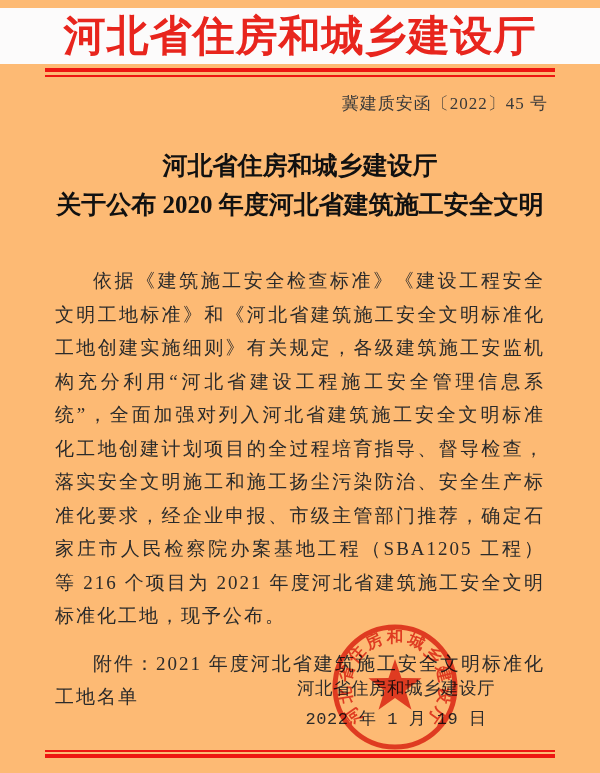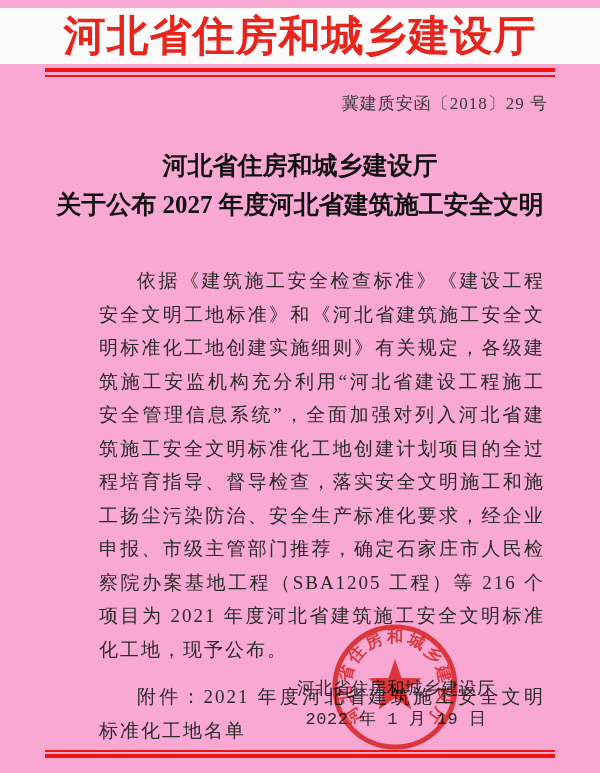--- a/index.html
+++ b/index.html
@@ -1,21 +1,21 @@
 <!DOCTYPE html>
 <html><head>
 <meta charset="utf-8">
 <style>
   html, body { margin: 0; padding: 0; background: #ffffff; }
   .page {
     position: relative;
     width: 600px;
     height: 773px;
     margin: 0 auto;
-    background: #f9a8d4;
+    background: #fdba74;
     overflow: hidden;
     font-family: "Liberation Serif", serif;
     color: #2b2b2b;
   }
 
   
   .letterhead-title {
     position: absolute;
     top: 8px;
     left: 0;
@@ -72,21 +72,21 @@
     top: 264px;
     left: 55px;
     width: 490px;
     font-size: 19px;
     line-height: 33.5px;
     letter-spacing: 2px;
     text-align: justify;
     color: #2b2b2b;
   }
   .doc-body p { margin: 0; }
-  .doc-body .indent { text-indent: 2em; margin-left: 44px; }
+  .doc-body .indent { text-indent: 2em; }
   .doc-body .attachment { margin-top: 14px; }
 
   
   .signature {
     position: absolute;
     top: 676px;
     right: 105px;
     display: flex;
     flex-direction: column;
     align-items: center;
@@ -117,25 +117,25 @@
 <div class="page">
 
   <div class="letterhead-title">河北省住房和城乡建设厅</div>
 
   <div class="rule rule-top">
     <div class="bar thick"></div>
     <div class="bar gap"></div>
     <div class="bar thin"></div>
   </div>
 
-  <div class="doc-number">冀建质安函〔2018〕29 号</div>
+  <div class="doc-number">冀建质安函〔2022〕45 号</div>
 
   <div class="doc-title">
     <div>河北省住房和城乡建设厅</div>
-    <div>关于公布 2027 年度河北省建筑施工安全文明</div>
+    <div>关于公布 2020 年度河北省建筑施工安全文明</div>
   </div>
 
   <div class="doc-body">
     <p class="indent">依据《建筑施工安全检查标准》《建设工程安全文明工地标准》和《河北省建筑施工安全文明标准化工地创建实施细则》有关规定，各级建筑施工安监机构充分利用“河北省建设工程施工安全管理信息系统”，全面加强对列入河北省建筑施工安全文明标准化工地创建计划项目的全过程培育指导、督导检查，落实安全文明施工和施工扬尘污染防治、安全生产标准化要求，经企业申报、市级主管部门推荐，确定石家庄市人民检察院办案基地工程（SBA1205 工程）等 216 个项目为 2021 年度河北省建筑施工安全文明标准化工地，现予公布。</p>
     <p class="indent attachment">附件：2021 年度河北省建筑施工安全文明标准化工地名单</p>
   </div>
 
   <div class="signature">
     <div class="sig-agency">河北省住房和城乡建设厅</div>
     <div class="sig-date">2022 年 1 月 19 日</div>

